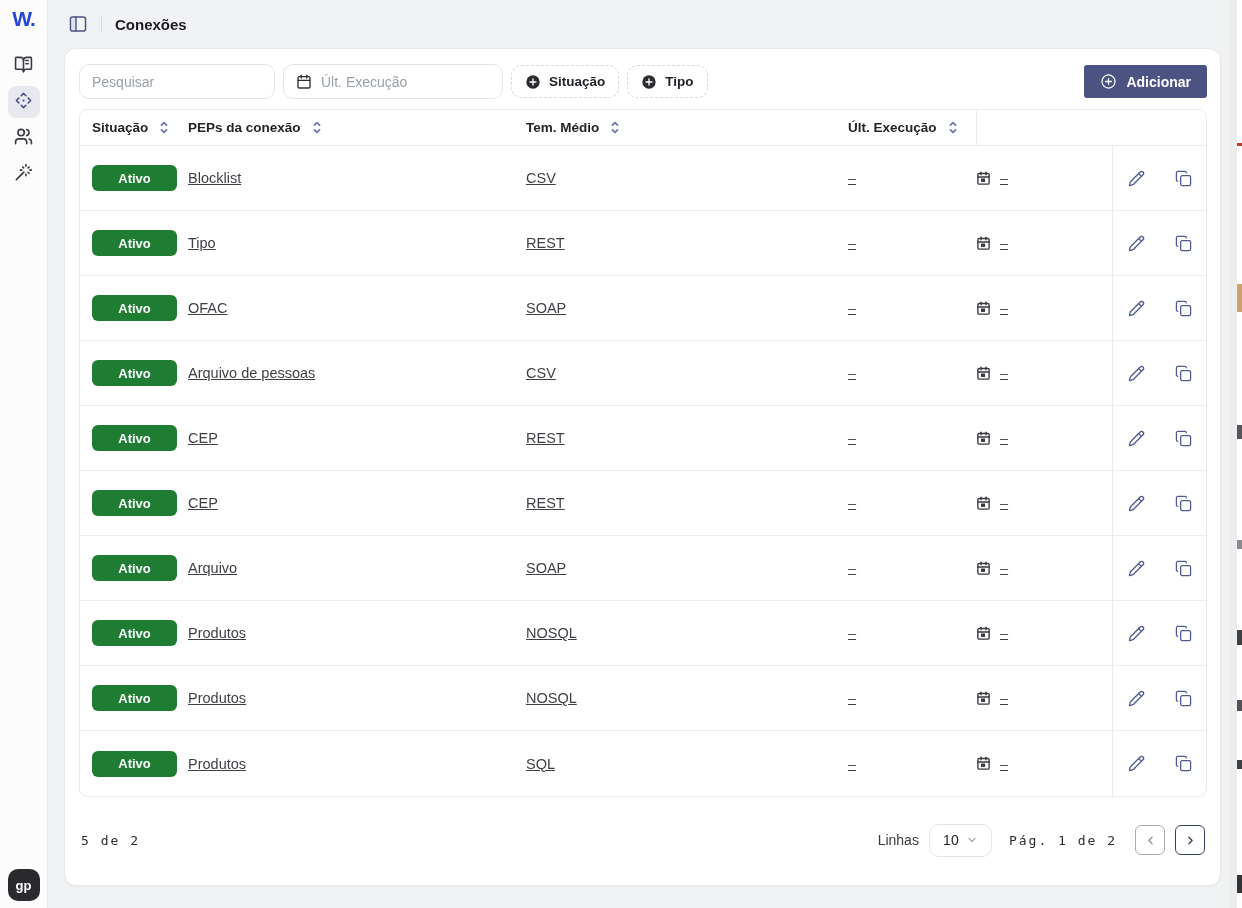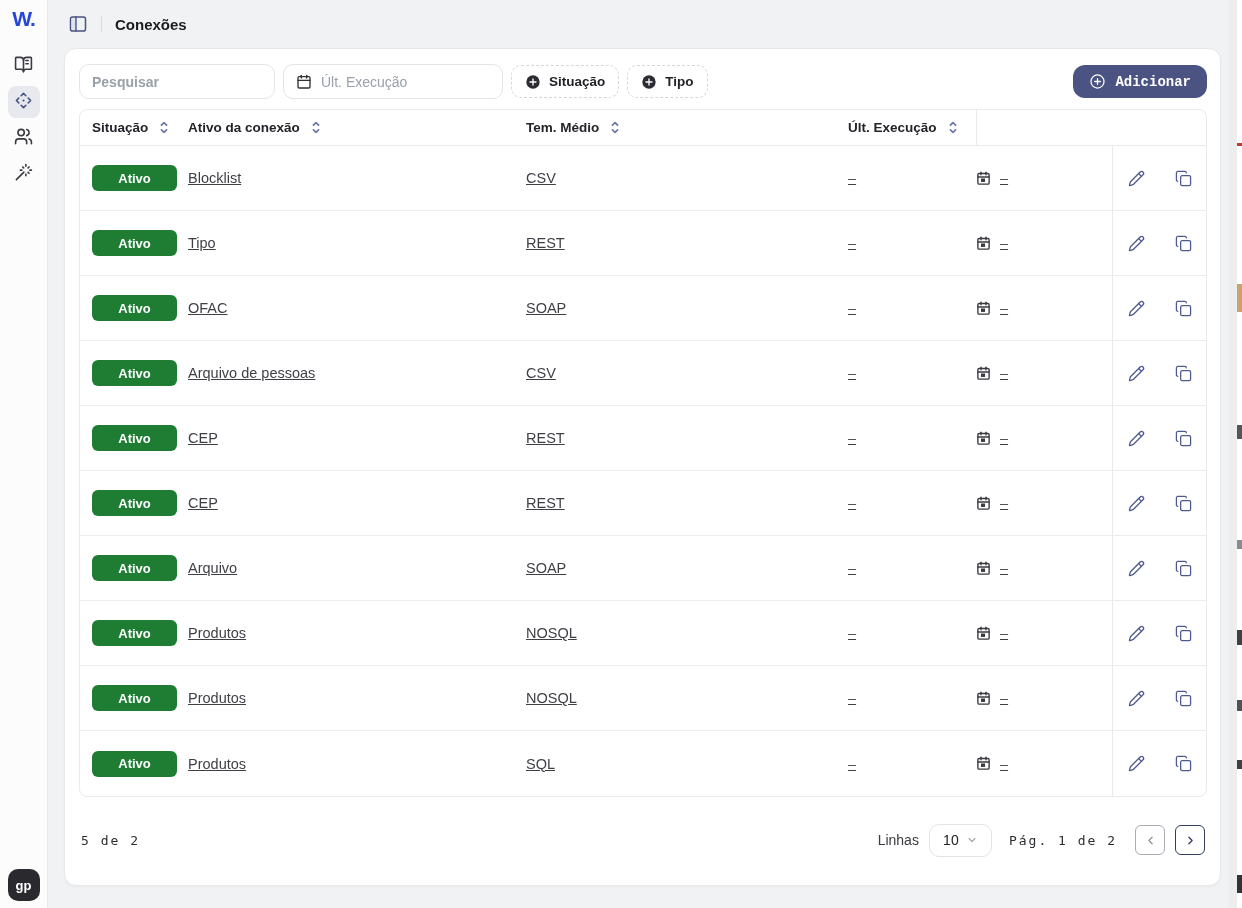--- a/index.html
+++ b/index.html
@@ -23,29 +23,29 @@
   .topbar .divider { width:1px; height:16px; background:#d8d9dd; margin:0 13px; }
   .page-title { font-size:15px; font-weight:700; color:#1b1b20; }
 
   
   .card { position:absolute; left:64px; top:48px; width:1157px; height:838px; background:#fff;
           border:1px solid #e7e8ea; border-radius:12px; box-shadow:0 1px 2px rgba(20,20,30,.04); }
 
   
   .toolbar { position:absolute; left:14px; top:15px; right:13px; height:35px; display:flex; align-items:center; gap:8px; }
   .search-input { width:196px; height:35px; border:1px solid #e4e4e8; border-radius:10px; padding:0 12px;
-                  font-family:"Liberation Sans",sans-serif; font-size:14px; color:#3f3f46; outline:none;font-weight:bold; }
+                  font-family:"Liberation Sans",sans-serif; font-size:14px; color:#3f3f46; outline:none; }
   .search-input::placeholder { color:#9aa0a9; }
   .date-input { width:220px; height:35px; border:1px solid #e4e4e8; border-radius:10px; display:flex; align-items:center; gap:9px; padding:0 12px; background:#fff; }
   .date-input input { border:none; outline:none; width:100%; font-family:"Liberation Sans",sans-serif; font-size:14px; color:#3f3f46; }
   .date-input input::placeholder { color:#9aa0a9; }
   .chip { height:33px; border:1.5px dashed #d6d7db; border-radius:10px; background:#fff; display:inline-flex;
           align-items:center; gap:8px; padding:0 13px; font-size:13.5px; font-weight:700; color:#222228; cursor:pointer; }
-  .add-btn { margin-left:auto; height:33px; padding:0 16px; background:#4a5381; border:none; border-radius:12px;
-             color:#fff; font-family:Liberation Mono, monospace; font-size:14px; font-weight:700; display:inline-flex;
+  .add-btn { margin-left:auto; height:33px; padding:0 16px; background:#4a5381; border:none; border-radius:3px;
+             color:#fff; font-family:Liberation Sans, sans-serif; font-size:14px; font-weight:700; display:inline-flex;
              align-items:center; gap:9px; cursor:pointer; }
 
   
   .table { position:absolute; left:14px; top:60px; width:1128px; border:1px solid #e9eaec; border-radius:8px; background:#fff; }
   .t-head, .t-row { display:grid; grid-template-columns:108px 338px 322px 128px 136px 1fr; align-items:center; }
   .t-head { height:36px; border-bottom:1px solid #e9eaec; }
   .th { display:flex; align-items:center; gap:10px; font-size:13.5px; font-weight:700; color:#232329; }
   .th:first-child, .cell:first-child { padding-left:12px; }
   .sort { display:flex; align-items:center; cursor:pointer; }
   .th-actions, .cell-actions { height:100%; border-left:1px solid #e9eaec; }
@@ -191,21 +191,21 @@
       <div class="th">
         <span>Situação</span>
         <span class="sort">
           <svg width="12" height="15" viewBox="0 0 12 15" fill="none" stroke="#6b76a9" stroke-width="1.7" stroke-linecap="round" stroke-linejoin="round">
               <path d="M3.4 5.2 6 2.6l2.6 2.6"></path>
               <path d="M3.4 9.8 6 12.4l2.6-2.6"></path>
             </svg>
         </span>
       </div>
       <div class="th">
-        <span>Ativo da conexão</span>
+        <span>PEPs da conexão</span>
         <span class="sort">
           <svg width="12" height="15" viewBox="0 0 12 15" fill="none" stroke="#6b76a9" stroke-width="1.7" stroke-linecap="round" stroke-linejoin="round">
               <path d="M3.4 5.2 6 2.6l2.6 2.6"></path>
               <path d="M3.4 9.8 6 12.4l2.6-2.6"></path>
             </svg>
         </span>
       </div>
       <div class="th">
         <span>Tem. Médio</span>
         <span class="sort">

